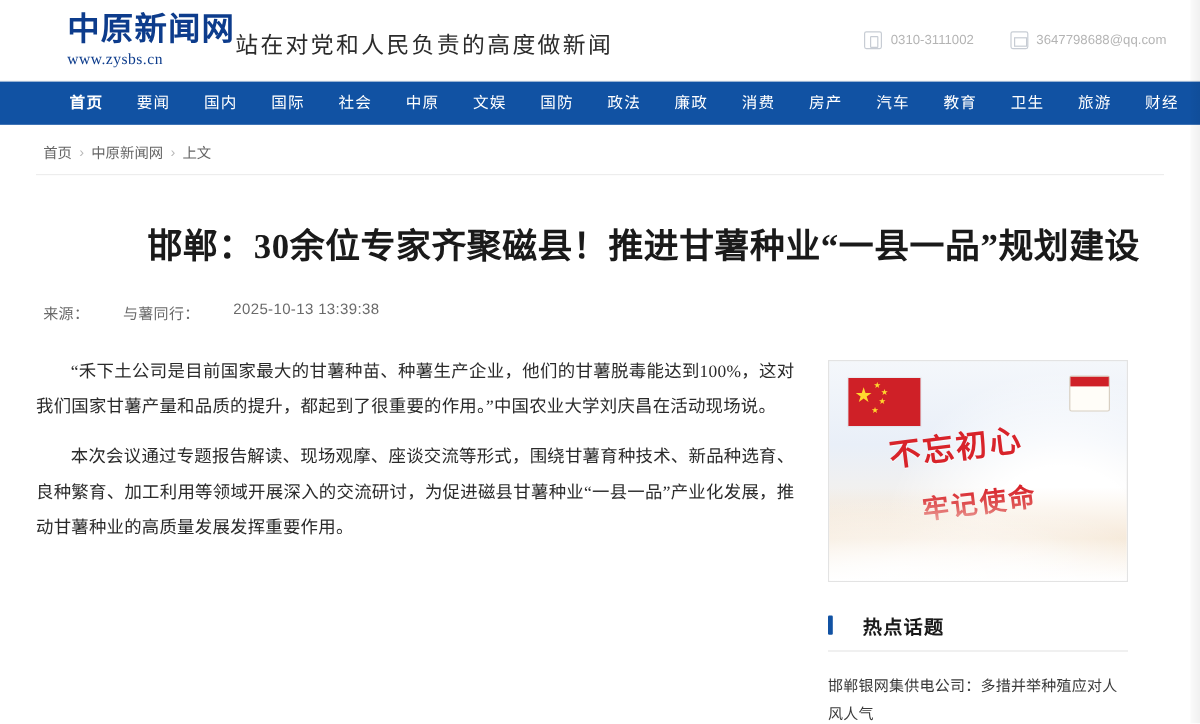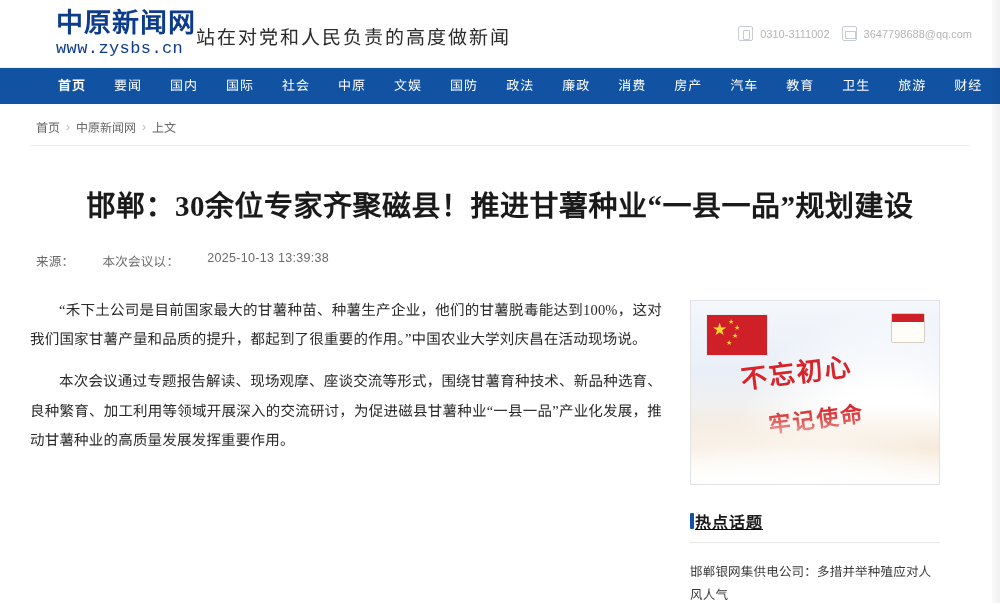--- a/index.html
+++ b/index.html
@@ -24,40 +24,40 @@
   .logo-block { display: flex; flex-direction: column; justify-content: center; }
   .logo-title {
     font-family: "Liberation Serif", "DejaVu Serif", serif;
     font-weight: bold;
     font-size: 27px;
     letter-spacing: 1px;
     color: #0d3c8c;
     line-height: 1.05;
   }
   .logo-url {
-    font-size: 17px;
+    font-size: 13px;
     color: #0d3c8c;
     letter-spacing: 0.4px;
     margin-top: 2px;
-    font-family: Liberation Mono, monospace;
+    font-family: Liberation Serif, serif;
   }
   .slogan {
     font-family: "Liberation Serif", "DejaVu Serif", serif;
     font-size: 19px;
     color: #2b2b2b;
     letter-spacing: 2px;
     white-space: nowrap;
     align-self: center;
     padding-top: 4px;
   }
   .header-contacts {
     margin-left: auto;
     display: flex;
     align-items: center;
-    gap: 12px;
+    gap: 30px;
     opacity: 0.55;
   }
   .contact {
     display: flex; align-items: center; gap: 7px;
     font-size: 11px; color: #777;
     white-space: nowrap;
   }
   .ico-box {
     width: 15px; height: 15px;
     border: 1px solid #9aa4b1;
@@ -114,21 +114,21 @@
   .breadcrumb a { color: #666; text-decoration: none; }
   .bc-sep { color: #b9b9b9; }
 
   .article-head { padding: 22px 0 0 0; }
   .article-title {
     font-family: "Liberation Serif", "DejaVu Serif", serif;
     font-size: 29px;
     font-weight: bold;
     color: #1a1a1a;
     letter-spacing: 0.5px;
-    text-align: center;
+    text-align: right;
     line-height: 1.35;
     padding: 0 20px;
   }
   .article-meta {
     margin-top: 24px;
     font-size: 12.5px;
     color: #6a6a6a;
     display: flex;
     gap: 28px;
     padding-left: 6px;
@@ -207,24 +207,23 @@
   .card-clouds {
     position: absolute; left: 0; right: 0; bottom: 0; height: 78px;
     background:
       radial-gradient(ellipse at 20% 100%, rgba(255,255,255,0.95) 0%, rgba(255,255,255,0) 62%),
       radial-gradient(ellipse at 62% 110%, rgba(255,255,255,0.9) 0%, rgba(255,255,255,0) 58%),
       linear-gradient(180deg, rgba(246,233,214,0.0) 0%, rgba(243,226,205,0.75) 55%, rgba(255,255,255,0.9) 100%);
   }
 
   .side-section { margin-top: 24px; }
   .side-title-row {
-    display: flex; align-items: center; gap: 1px;
+    display: flex; align-items: center; gap: 25px;
     border-bottom: 1px solid #e6e6e6;
     padding-bottom: 9px;
-    text-decoration: underline;
   }
   .side-bar-mark {
     width: 4px; height: 16px; background: #1152a3; border-radius: 1px; flex: none;
   }
   .side-title {
     font-size: 16px; font-weight: bold; color: #1a1a1a;
     letter-spacing: 1px;
     font-family: "Liberation Serif", "DejaVu Serif", serif;
   }
   .side-list { margin-top: 12px; }
@@ -299,21 +298,21 @@
         <span class="bc-sep">›</span>
         <a href="#">中原新闻网</a>
         <span class="bc-sep">›</span>
         <a href="#">上文</a>
       </div>
 
       <div class="article-head">
         <h1 class="article-title">邯郸：30余位专家齐聚磁县！推进甘薯种业“一县一品”规划建设</h1>
         <div class="article-meta">
           <span>来源：</span>
-          <span>本次会议以：</span>
+          <span>与薯同行：</span>
           <span>2025-10-13 13:39:38</span>
         </div>
       </div>
 
       <div class="body-row">
 
         <div class="article-body">
           <p>“禾下土公司是目前国家最大的甘薯种苗、种薯生产企业，他们的甘薯脱毒能达到100%，这对我们国家甘薯产量和品质的提升，都起到了很重要的作用。”中国农业大学刘庆昌在活动现场说。</p>
           <p>本次会议通过专题报告解读、现场观摩、座谈交流等形式，围绕甘薯育种技术、新品种选育、良种繁育、加工利用等领域开展深入的交流研讨，为促进磁县甘薯种业“一县一品”产业化发展，推动甘薯种业的高质量发展发挥重要作用。</p>
 

